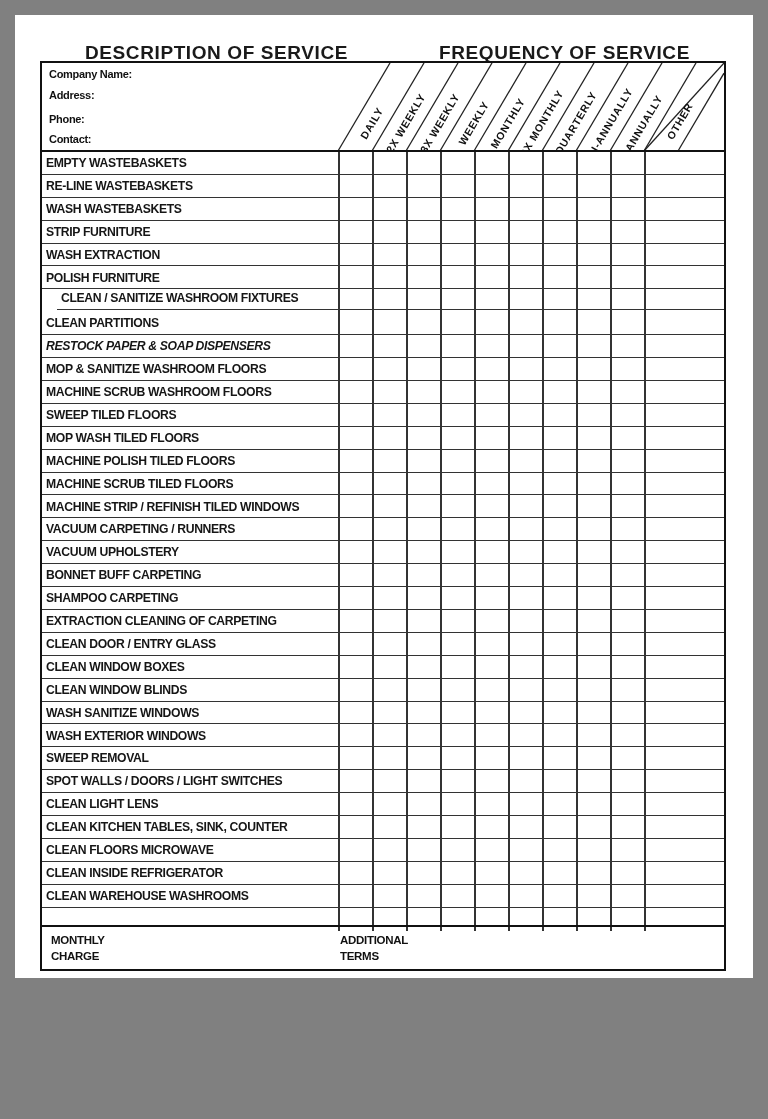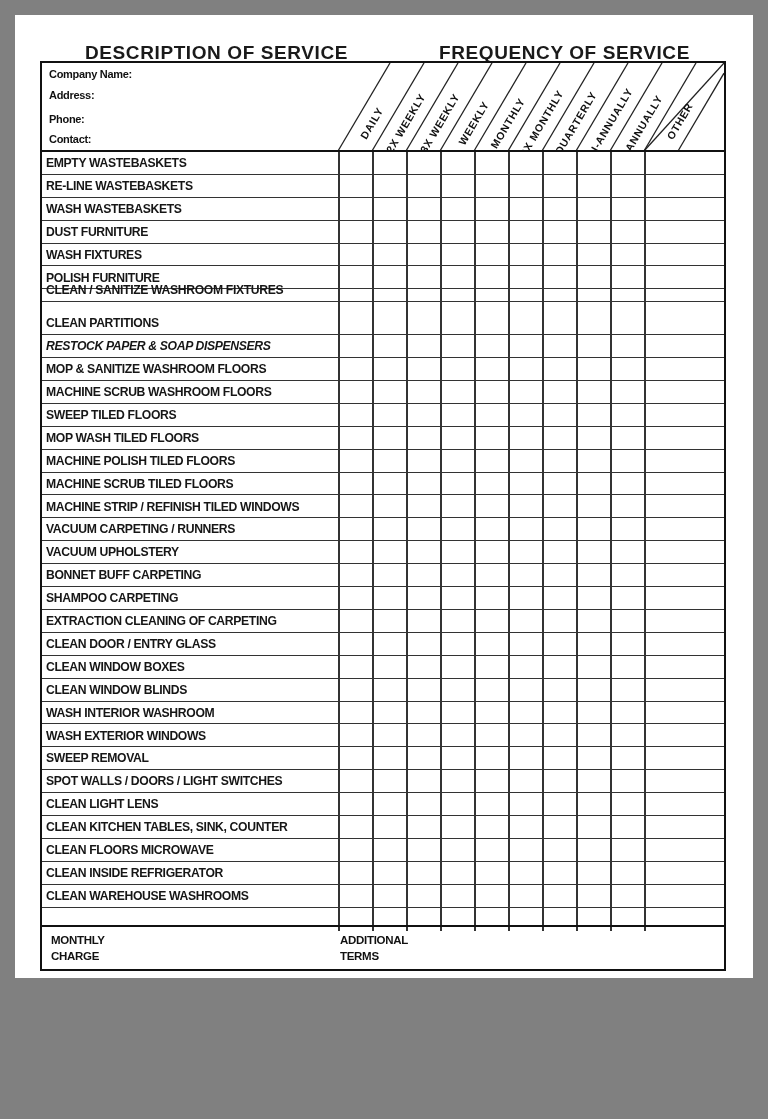--- a/index.html
+++ b/index.html
@@ -112,29 +112,29 @@
         <div class="row" style="top: 0px; height: 22.9px;">
           <span class="label">EMPTY WASTEBASKETS</span>
         </div>
         <div class="row" style="top: 22.9px; height: 22.9px;">
           <span class="label">RE-LINE WASTEBASKETS</span>
         </div>
         <div class="row" style="top: 45.8px; height: 22.9px;">
           <span class="label">WASH WASTEBASKETS</span>
         </div>
         <div class="row" style="top: 68.7px; height: 22.9px;">
-          <span class="label">DUST FURNITURE</span>
+          <span class="label">STRIP FURNITURE</span>
         </div>
         <div class="row" style="top: 91.6px; height: 22.9px;">
-          <span class="label">WASH FIXTURES</span>
+          <span class="label">WASH EXTRACTION</span>
         </div>
         <div class="row" style="top: 114.5px; height: 22.9px;">
           <span class="label">POLISH FURNITURE</span>
         </div>
-        <div class="row" style="top: 127px; height: 22.9px;">
+        <div class="row" style="top: 135px; height: 22.9px; margin-left: 15px;">
           <span class="label">CLEAN / SANITIZE WASHROOM FIXTURES</span>
         </div>
         <div class="row" style="top: 160.3px; height: 22.9px;">
           <span class="label">CLEAN PARTITIONS</span>
         </div>
         <div class="row" style="top: 183.2px; height: 22.9px; font-style: italic;">
           <span class="label">RESTOCK PAPER &amp; SOAP DISPENSERS</span>
         </div>
         <div class="row" style="top: 206.1px; height: 22.9px;">
           <span class="label">MOP &amp; SANITIZE WASHROOM FLOORS</span>
@@ -175,21 +175,21 @@
         <div class="row" style="top: 480.9px; height: 22.9px;">
           <span class="label">CLEAN DOOR / ENTRY GLASS</span>
         </div>
         <div class="row" style="top: 503.8px; height: 22.9px;">
           <span class="label">CLEAN WINDOW BOXES</span>
         </div>
         <div class="row" style="top: 526.7px; height: 22.9px;">
           <span class="label">CLEAN WINDOW BLINDS</span>
         </div>
         <div class="row" style="top: 549.6px; height: 22.9px;">
-          <span class="label">WASH INTERIOR WASHROOM</span>
+          <span class="label">WASH SANITIZE WINDOWS</span>
         </div>
         <div class="row" style="top: 572.5px; height: 22.9px;">
           <span class="label">WASH EXTERIOR WINDOWS</span>
         </div>
         <div class="row" style="top: 595.4px; height: 22.9px;">
           <span class="label">SWEEP REMOVAL</span>
         </div>
         <div class="row" style="top: 618.3px; height: 22.9px;">
           <span class="label">SPOT WALLS / DOORS / LIGHT SWITCHES</span>
         </div>

